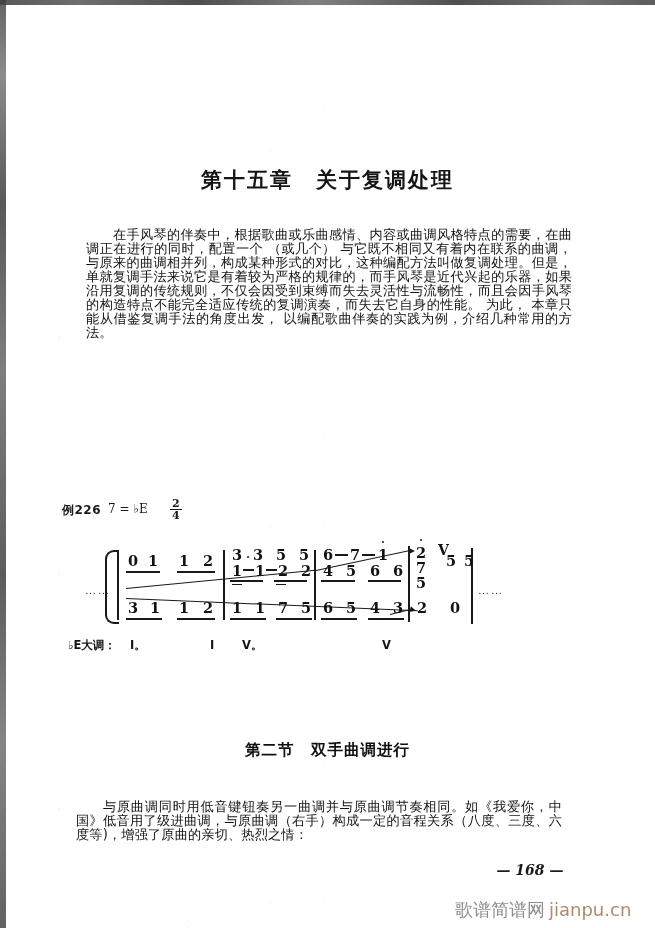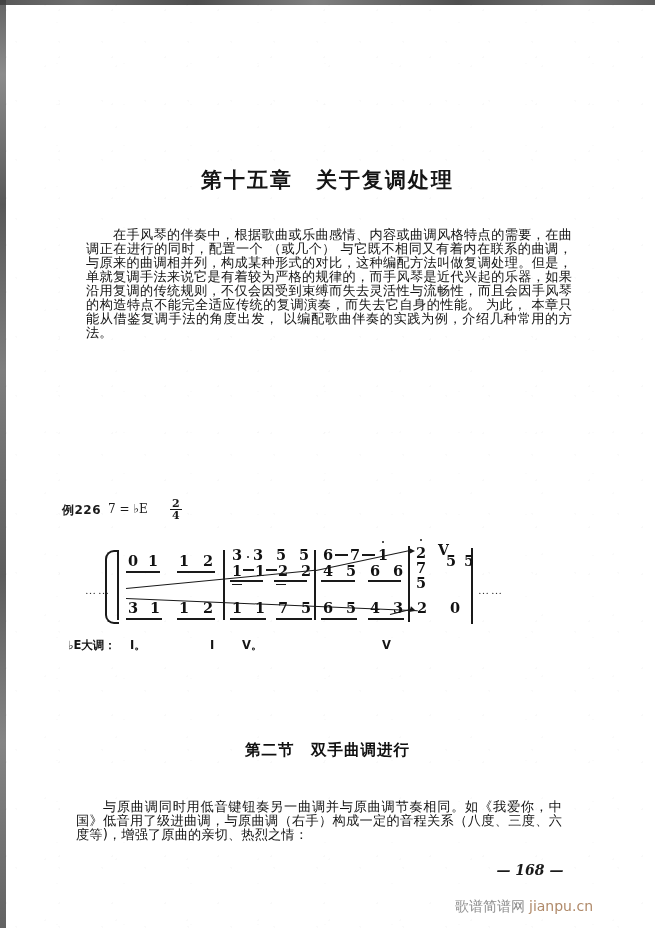--- a/index.html
+++ b/index.html
@@ -240,21 +240,21 @@
     font-size: 14px;
     font-weight: 700;
     font-style: italic;
     font-family: "DejaVu Serif", "Liberation Serif", serif;
     color: #1b1b1b;
   }
   #watermark {
     position: absolute;
     left: 455px; top: 898px;
     width: 190px;
-    font-size: 14px;
+    font-size: 18px;
     font-family: "DejaVu Sans", "Liberation Sans", sans-serif;
     color: #8d8d8d;
     white-space: nowrap;
   }
   #watermark .wm-url { color: #b08a6a; margin-left: 4px; }
 </style>
 </head>
 <body>
 
 <div class="page">

